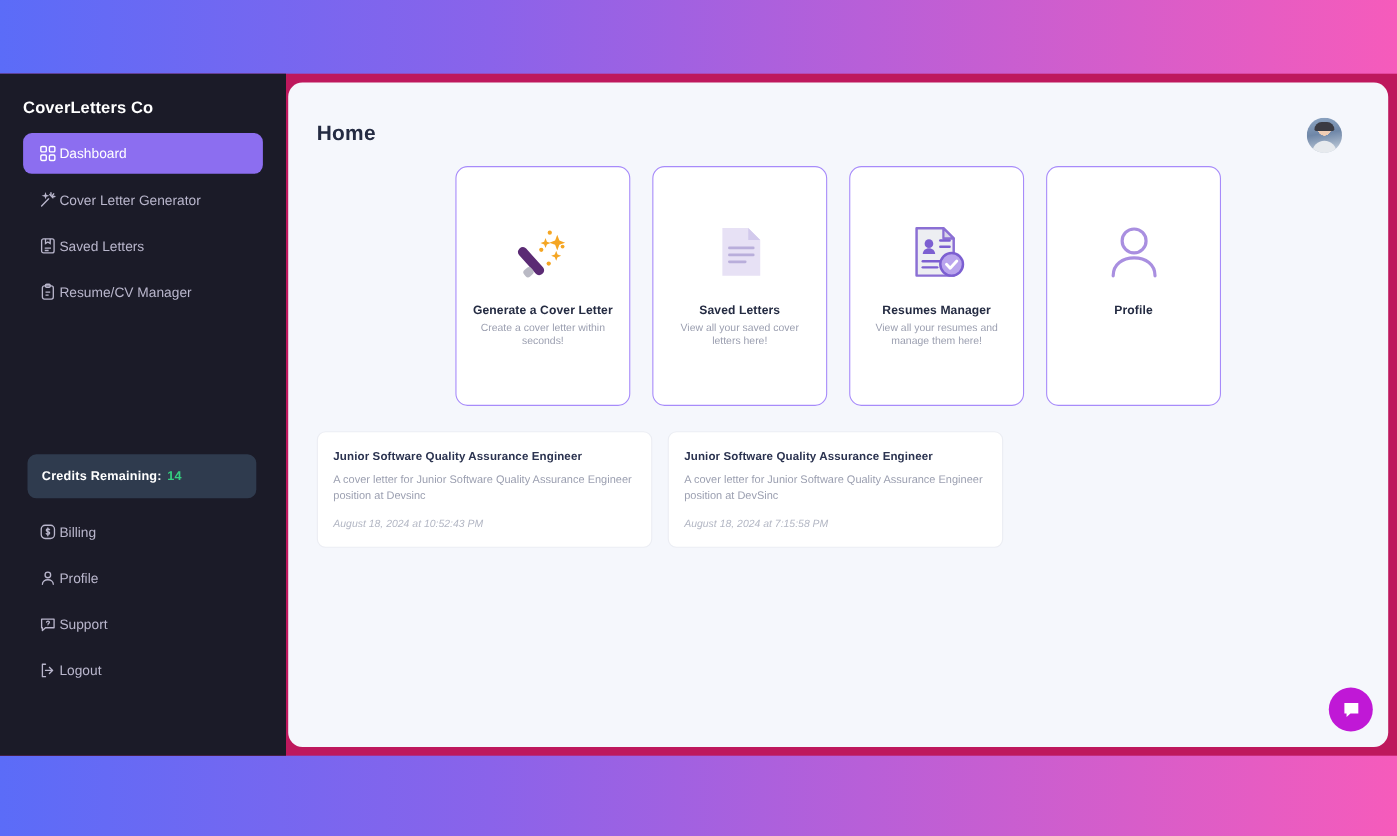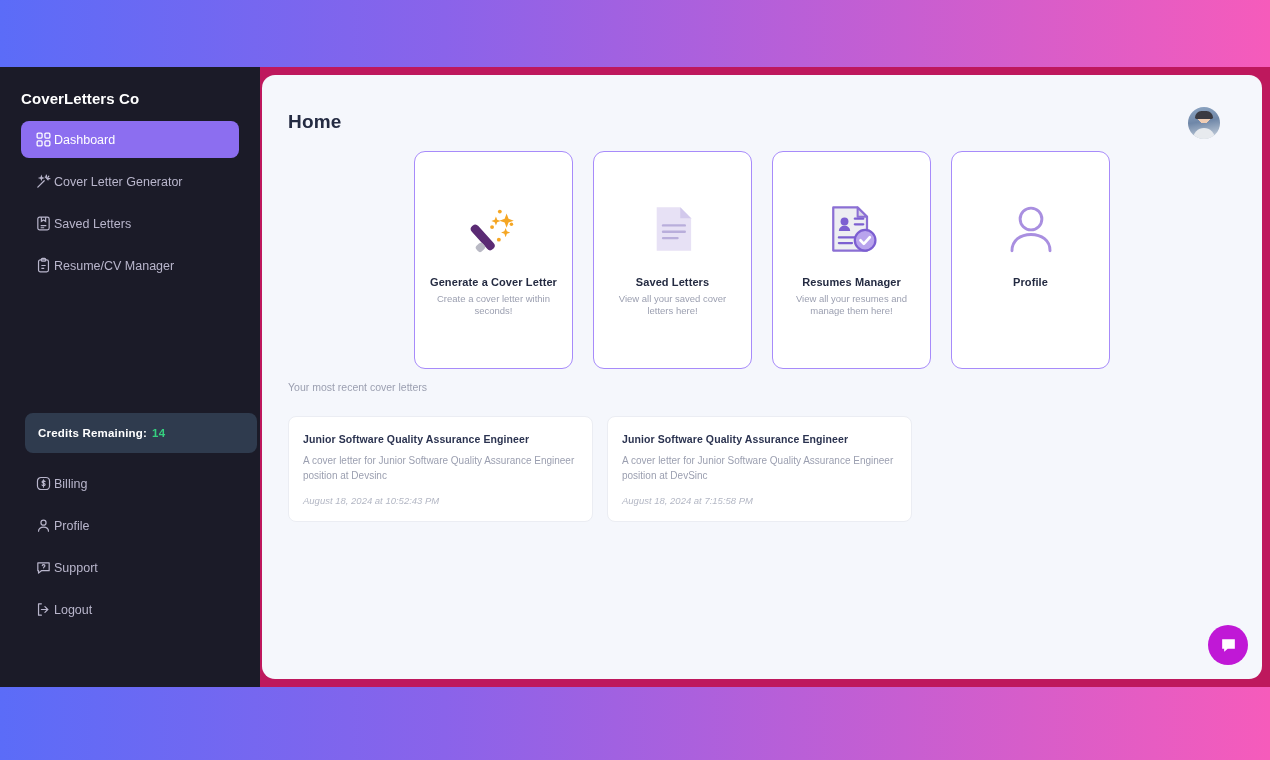--- a/index.html
+++ b/index.html
@@ -53,21 +53,21 @@
   .nav-item.active {
     background: #8c6ef0;
     color: #ffffff;
   }
   .nav-item .ico { width: 17px; height: 17px; flex: 0 0 17px; display: flex; align-items: center; justify-content: center; }
   .nav-item .ico svg { width: 17px; height: 17px; display: block; }
 
   .credits {
     position: absolute;
     left: 25px; top: 346px;
-    width: 232px; height: 40px;
+    width: 208px; height: 40px;
     background: #2f3b4e;
     border-radius: 8px;
     display: flex;
     align-items: center;
     padding-left: 13px;
     font-size: 11.5px;
     font-weight: bold;
     color: #ffffff;
     letter-spacing: .2px;
   }
@@ -424,21 +424,20 @@
             <circle cx="32" cy="21" r="12"></circle>
             <path d="M11 56c0-11.6 9.4-18 21-18s21 6.4 21 18" stroke-linecap="round"></path>
           </svg>
         </div>
         <div class="card-title">Profile</div>
       </div>
 
     </section>
 
     <section>
-      <div class="recent-sub">Your most recent cover letters</div>
 
       <div class="letters">
 
         <div class="letter-card">
           <div class="letter-title">Junior Software Quality Assurance Engineer</div>
           <div class="letter-desc">A cover letter for Junior Software Quality Assurance Engineer position at Devsinc</div>
           <div class="letter-date">August 18, 2024 at 10:52:43 PM</div>
         </div>
 
         <div class="letter-card">

